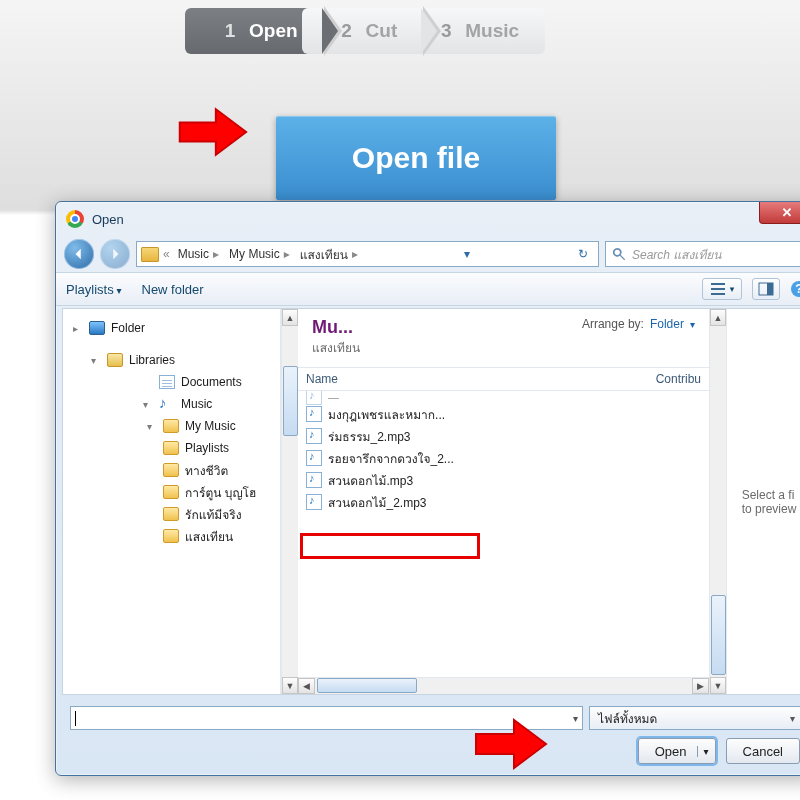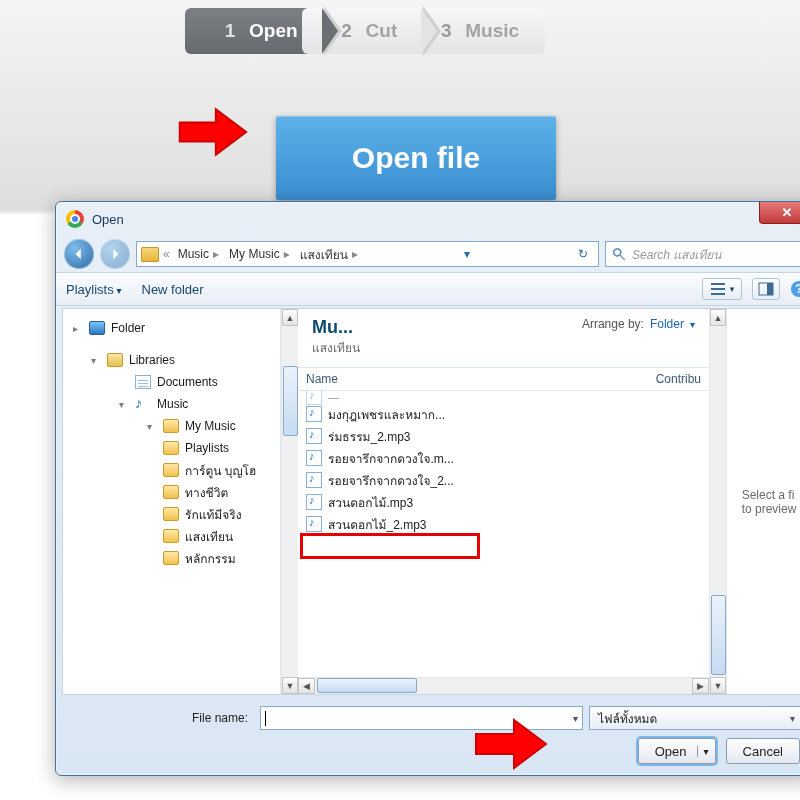--- a/index.html
+++ b/index.html
@@ -144,37 +144,37 @@
     background: #fff; border: 1px solid #c7d4e2;
     display: flex;
   }
   .tree {
     width: 218px; border-right: 1px solid #e3e8ee; overflow: hidden;
     padding: 8px 0 0 0;
   }
   .tree-node { display: flex; align-items: center; height: 22px; padding-left: 10px; gap: 6px; color: #1a1a1a; cursor:pointer}
   .tree-node .caret { width: 10px; color: #7d7d7d; font-size: 10px; }
   .tree-node.lvl1 { padding-left: 28px; }
-  .tree-node.lvl2 { padding-left: 56px; }
+  .tree-node.lvl2 { padding-left: 80px; }
   .tree-node.lvl3 { padding-left: 84px; }
   .ico { width: 16px; height: 14px; display: inline-block; }
   .ico.desktop { background: linear-gradient(#7ec3ff,#2a78c2); border-radius:2px; border:1px solid #2a6090;}
   .ico.lib   { background: linear-gradient(#f9e6a8,#e6c04b); border-radius:2px; border:1px solid #c79528;}
   .ico.doc   { background: #fff; border:1px solid #89b0d6; position:relative;}
   .ico.doc::after{content:"";position:absolute;left:2px;right:2px;top:4px;height:1px;background:#9cbfe0;box-shadow:0 3px 0 #9cbfe0,0 6px 0 #9cbfe0;}
   .ico.music { color:#2a78c2; font-size:15px; line-height:12px;}
   .ico.fold  { background: linear-gradient(#ffe9a6,#f0c24e); border-radius:2px; border:1px solid #cf9a29;}
 
   .vscroll { width: 17px; background: #f0f0f0; border-left: 1px solid #e3e8ee; display:flex;flex-direction:column;align-items:center;}
   .vscroll .btn{height:17px;width:100%;background:linear-gradient(#fdfdfd,#e3e3e3);border:1px solid #c5c5c5;display:flex;align-items:center;justify-content:center;font-size:9px;color:#555;}
   .vscroll .thumb{width:15px;background:linear-gradient(#eaf2fb,#c6dbf2);border:1px solid #8aa9c5;border-radius:2px;}
 
   .filepanel { flex: 1; display: flex; flex-direction: column; }
   .filehdr { height: 58px; padding: 8px 14px; display: flex; align-items: flex-start; gap: 20px;}
-  .filehdr .hdr-title { font-size: 18px; color: #0c4a6e; font-weight:600;}
+  .filehdr .hdr-title { font-size: 18px; color: #701a75; font-weight:600;}
   .filehdr .hdr-sub { font-size: 12px; color: #6a6a6a; }
   .filehdr .arrange { margin-left: auto; color: #555; font-size:12px; display:flex;align-items:center;gap:6px;}
   .filehdr .arrange a { color: #1c66b0; }
   .cols { height: 24px; border-top: 1px solid #e3e8ee; border-bottom: 1px solid #e3e8ee;
           display: flex; align-items: center; padding: 0 8px; color: #3c5a78; font-size:12px;}
   .cols .c1 { flex: 1; }
   .filelist { position: relative; flex: 1; overflow: hidden; }
   .file-row { height: 22px; display: flex; align-items: center; padding: 0 8px; gap: 6px; cursor:pointer;}
   .file-row .mp3i { width: 16px; height: 16px; background:#fff; border:1px solid #89b0d6; position:relative;}
   .file-row .mp3i::after{content:"♪";position:absolute;left:2px;top:-1px;font-size:11px;color:#2a78c2;}
@@ -356,41 +356,36 @@
           <span>My Music</span>
         </div>
         <div class="tree-node lvl3">
           <span class="caret"></span>
           <span class="ico fold"></span>
           <span>Playlists</span>
         </div>
         <div class="tree-node lvl3">
           <span class="caret"></span>
           <span class="ico fold"></span>
+          <span>ทางชีวิต</span>
+        </div>
+        <div class="tree-node lvl3">
+          <span class="caret"></span>
+          <span class="ico fold"></span>
           <span>การ์ตูน บุญโฮ</span>
         </div>
         <div class="tree-node lvl3">
           <span class="caret"></span>
           <span class="ico fold"></span>
-          <span>ทางชีวิต</span>
-        </div>
-        <div class="tree-node lvl3">
-          <span class="caret"></span>
-          <span class="ico fold"></span>
           <span>รักแท้มีจริง</span>
         </div>
         <div class="tree-node lvl3">
           <span class="caret"></span>
           <span class="ico fold"></span>
           <span>แสงเทียน</span>
-        </div>
-        <div class="tree-node lvl3">
-          <span class="caret"></span>
-          <span class="ico fold"></span>
-          <span>หลักกรรม</span>
         </div>
       </div>
 
     <div class="vscroll">
       <div class="btn">▲</div>
       <div class="thumb" style="height:70px;margin-top:40px"></div>
       <div style="flex:1"></div>
       <div class="btn">▼</div>
     </div>
 
@@ -418,24 +413,20 @@
           <div class="file-row">
             <span class="mp3i"></span>
             <span>มงกุฎเพชรและหมาก...</span>
           </div>
           <div class="file-row">
             <span class="mp3i"></span>
             <span>ร่มธรรม_2.mp3</span>
           </div>
           <div class="file-row">
             <span class="mp3i"></span>
-            <span>รอยจารึกจากดวงใจ.m...</span>
-          </div>
-          <div class="file-row">
-            <span class="mp3i"></span>
             <span>รอยจารึกจากดวงใจ_2...</span>
           </div>
           <div class="file-row">
             <span class="mp3i"></span>
             <span>สวนดอกไม้.mp3</span>
           </div>
           <div class="file-row">
             <span class="mp3i"></span>
             <span>สวนดอกไม้_2.mp3</span>
           </div>
@@ -457,21 +448,20 @@
     </div>
 
     <div class="preview">
       <span style="white-space:pre-line">Select a fi
 to preview</span>
     </div>
   </div>
 
   <div class="footer">
     <div class="fn-row">
-      <span class="lbl">File name:</span>
       <div class="fn-input">
         <span class="caret-line"></span>
         <span></span>
         <span class="drop">▾</span>
       </div>
       <div class="combo">
         <span>ไฟล์ทั้งหมด</span>
         <span class="drop">▾</span>
       </div>
     </div>

